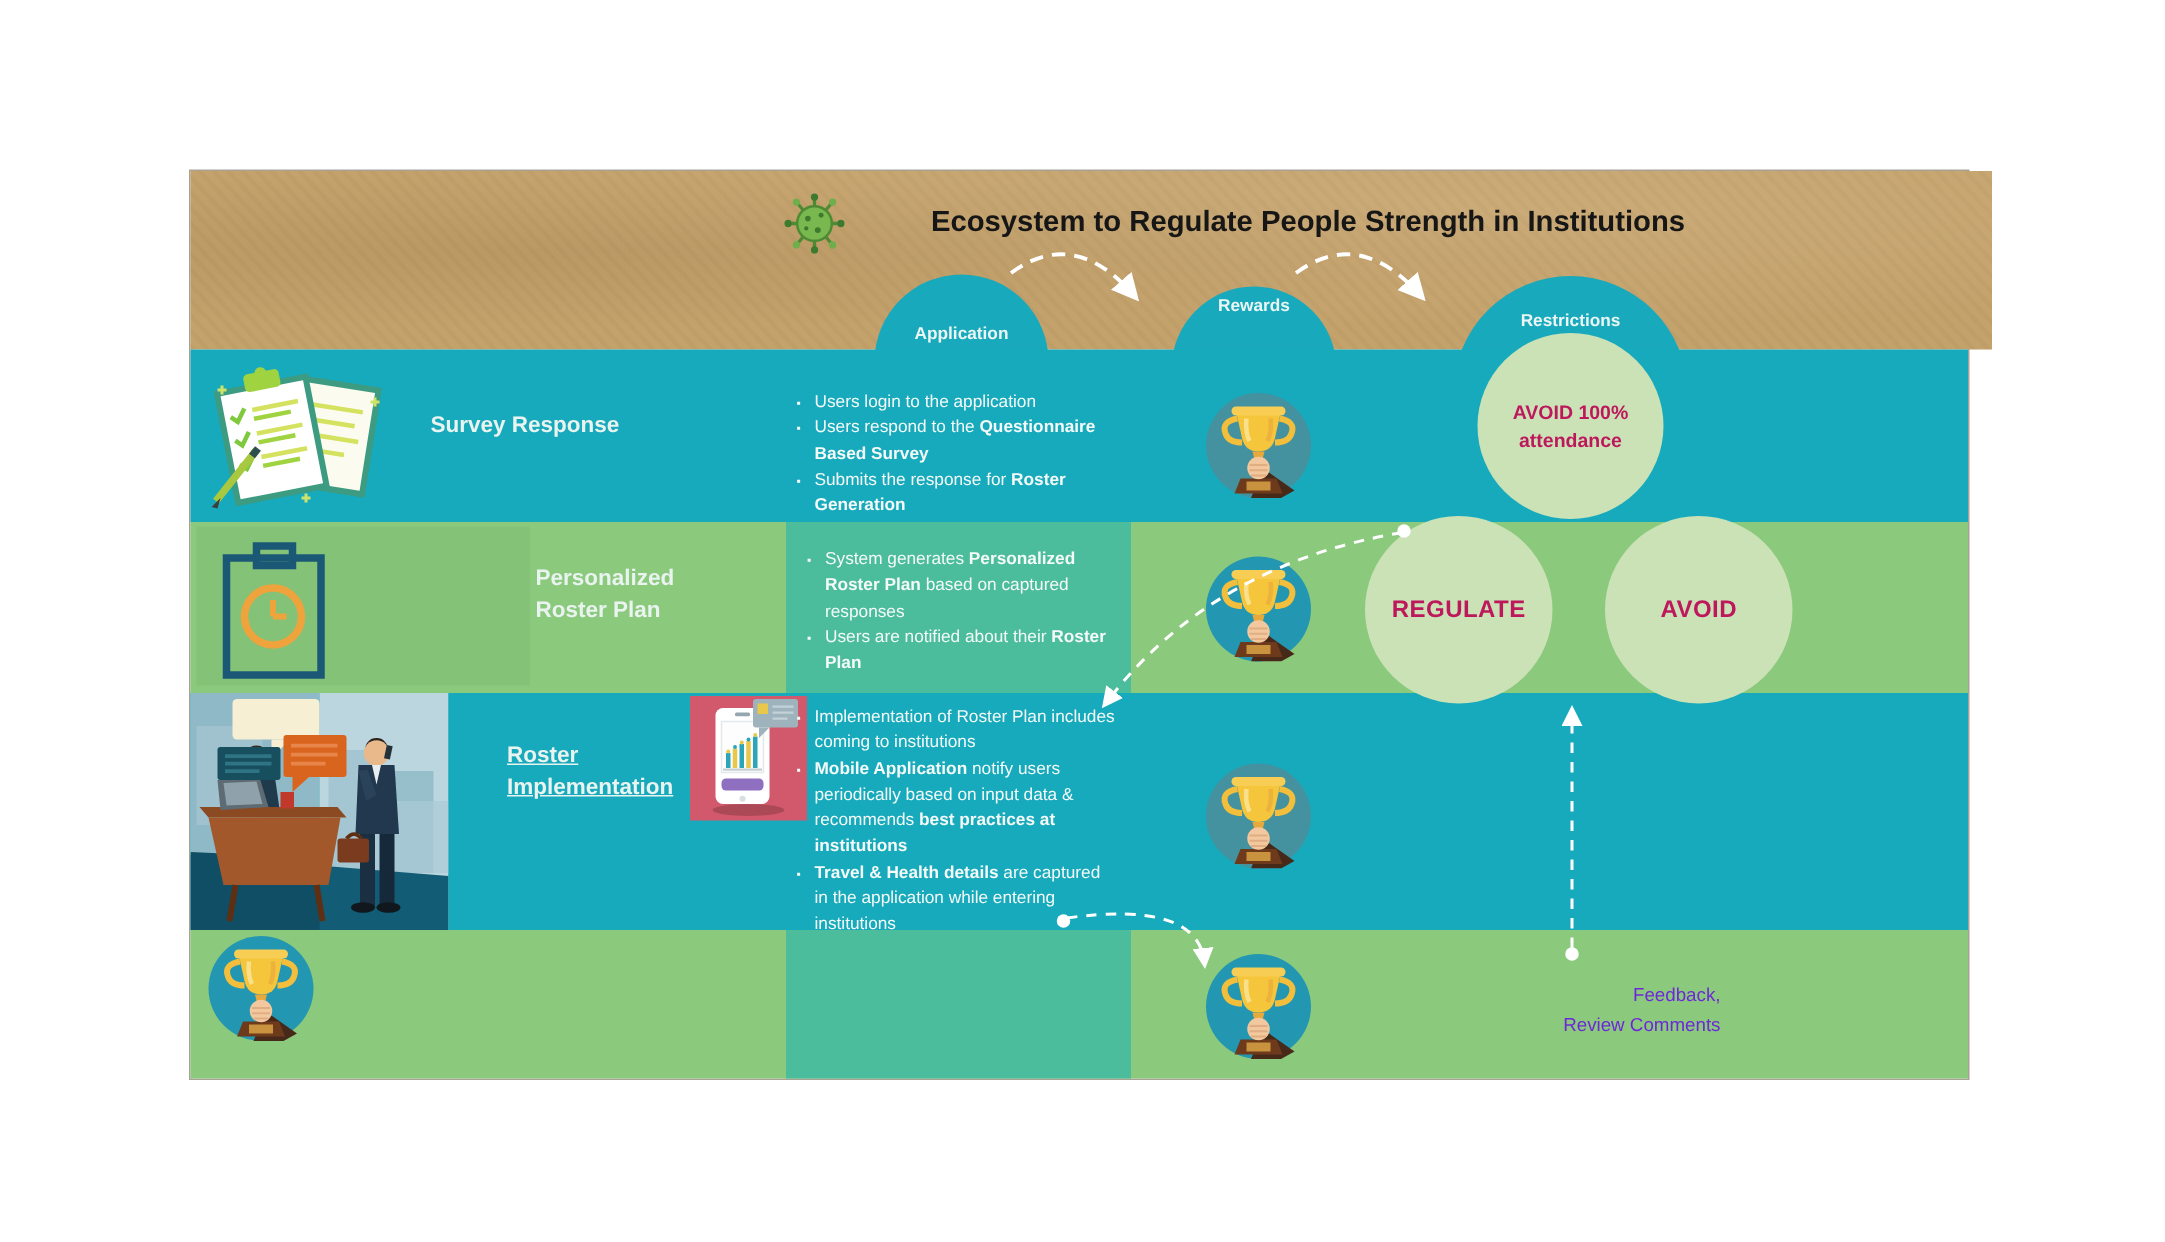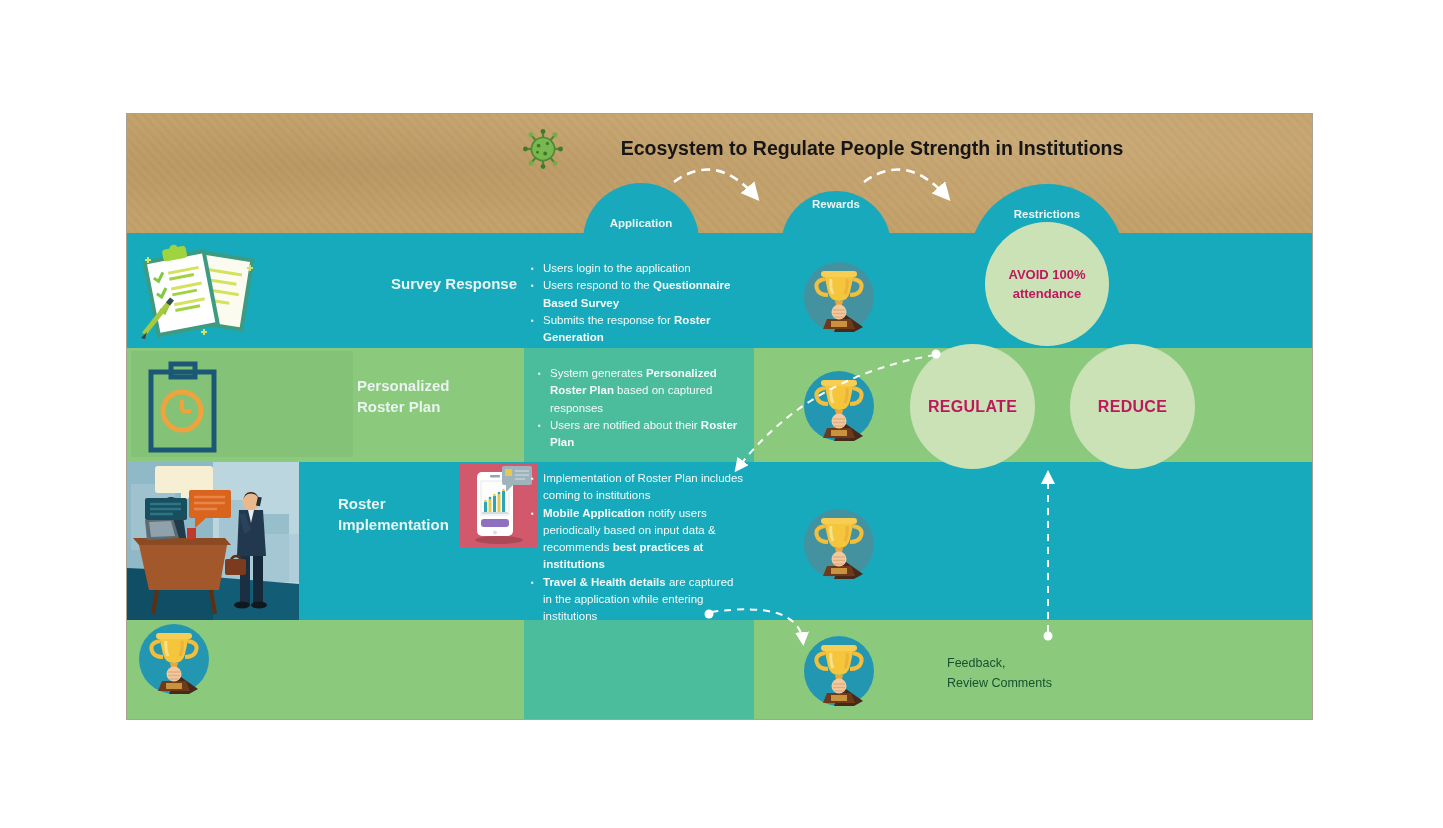--- a/index.html
+++ b/index.html
@@ -6,21 +6,21 @@
   body{width:1443px;height:828px;background:#ffffff;position:relative;overflow:hidden;
        font-family:"Liberation Sans","DejaVu Sans",sans-serif;}
   .slide{position:absolute;left:126px;top:113px;width:1185px;height:605px;
          border:1px solid #a8a294;background:#fff;}
   
   .header{position:absolute;left:0;top:0;width:1185px;height:119px;background:#C4A26C;
     background-image:
       radial-gradient(ellipse at 22% 45%, rgba(96,66,24,.10), transparent 55%),
       radial-gradient(ellipse at 70% 20%, rgba(255,240,210,.12), transparent 60%),
       repeating-linear-gradient(47deg, rgba(110,80,35,.05) 0 3px, transparent 3px 7px);
-    z-index:0;}
+    z-index:0;padding-left:16px;}
   .virus{position:absolute;left:394px;top:13px;width:44px;height:44px;}
   .main-title{position:absolute;left:455px;top:21px;width:580px;text-align:center;
     font-size:19.5px;font-weight:bold;color:#161616;line-height:26px;}
   
   .tab{position:absolute;background:#18A9BC;border-radius:50%;z-index:1;
        text-align:center;color:#EAF6F4;font-weight:bold;font-size:11.5px;line-height:15px;}
   .tab-app{left:456px;top:69px;width:116px;height:116px;padding-top:0;}
   .tab-app .tab-label{margin-top:33px;}
   .tab-rew{left:654px;top:77px;width:110px;height:110px;}
   .tab-rew .tab-label{margin-top:6px;text-align:center;}
@@ -30,24 +30,24 @@
   .row{position:absolute;left:0;width:1185px;z-index:2;}
   .row-teal{background:#17AABC;}
   .row-green{background:#8BC97D;}
   .row1{top:119px;height:115px;}
   .row2{top:234px;height:114px;}
   .row3{top:348px;height:158px;}
   .row4{top:506px;height:99px;}
   .col-tint{position:absolute;left:4px;top:3px;width:222px;height:106px;background:rgba(45,110,70,.08);}
   .bullet-col{position:absolute;left:397px;top:0;width:230px;height:100%;background:#4CBD9C;}
   .row-title{position:absolute;color:#E9F3EF;font-weight:bold;font-size:15px;line-height:21px;}
-  .rt-center{text-align:right;}
+  .rt-center{text-align:left;}
   .row1 .row-title{left:160px;top:40px;width:230px;}
   .row2 .row-title{left:211px;top:27px;width:220px;margin-left:19px;}
-  .row3 .row-title{left:211px;top:31px;width:230px;}
+  .row3 .row-title{left:211px;top:31px;width:230px;text-decoration:underline;}
   .row4 .row-title{left:160px;top:28px;width:230px;}
   
   ul.bullets{position:absolute;margin:0;padding:0;list-style:none;color:#F4FAF8;
     font-size:11.5px;line-height:17.3px;}
   ul.bullets li{position:relative;padding-left:12px;margin:0;}
   ul.bullets li::before{content:"▪";position:absolute;left:0;top:0;font-size:8px;}
   ul.bullets b{font-weight:bold;}
   .row1 ul.bullets{left:404px;top:27px;width:226px;}
   .row2 ul.bullets{left:411px;top:17px;width:210px;}
   .row3 ul.bullets{left:404px;top:8px;width:214px;}
@@ -67,22 +67,22 @@
   .illustration{position:absolute;left:0;top:0;width:172px;height:158px;}
   .phone-card{position:absolute;left:333px;top:2px;width:78px;height:83px;background:#D2596B;}
   
   .big-circle{position:absolute;background:#CBE2B7;border-radius:50%;z-index:3;
     display:flex;align-items:center;justify-content:center;flex-direction:column;
     color:#be185d;font-weight:bold;text-align:center;}
   .c-avoid{left:858px;top:108px;width:124px;height:124px;font-size:13px;line-height:19px;}
   .c-regulate{left:783px;top:230px;width:125px;height:125px;font-size:16px;letter-spacing:.3px;}
   .c-reduce{left:943px;top:230px;width:125px;height:125px;font-size:16px;letter-spacing:.3px;}
   
-  .feedback{position:absolute;left:820px;top:33px;width:200px;text-align:left;
-    color:#14532d;font-size:12.5px;line-height:20px;}
+  .feedback{position:absolute;left:820px;top:33px;width:200px;text-align:right;
+    color:#6d28d9;font-size:12.5px;line-height:20px;}
   
   .connectors{position:absolute;left:0;top:0;width:1185px;height:605px;z-index:4;pointer-events:none;}
 </style>
 </head>
 <body>
 
 <svg width="0" height="0" style="position:absolute">
   <defs>
     <marker id="arrowW" markerWidth="7" markerHeight="7" refX="5" refY="3.5" orient="auto">
       <polygon points="0,0 7,3.5 0,7" fill="#ffffff"></polygon>
@@ -342,21 +342,21 @@
   <div class="big-circle c-avoid">
     <div>
         <div>AVOID 100%</div>
         <div>attendance</div>
       </div>
   </div>
   <div class="big-circle c-regulate">
     <span>REGULATE</span>
   </div>
   <div class="big-circle c-reduce">
-    <span>REDUCE</span>
+    <span>AVOID</span>
   </div>
 
   <svg class="connectors" viewBox="0 0 1185 605">
     <g fill="none" stroke="#ffffff">
       <path d="M547 68 Q589 37 629 83" stroke-width="2.6" stroke-dasharray="9 6" marker-end="url(#arrowW)"></path>
       <path d="M737 68 Q779 37 820 83" stroke-width="2.6" stroke-dasharray="9 6" marker-end="url(#arrowW)"></path>
       <path d="M808 241 Q681 262 610 355" stroke-width="2" stroke-dasharray="7 6" marker-end="url(#arrowW)"></path>
       <path d="M584 498 Q672 486 676 528" stroke-width="2" stroke-dasharray="7 6" marker-end="url(#arrowW)"></path>
       <path d="M921 518 L921 360" stroke-width="2" stroke-dasharray="7 6" marker-end="url(#arrowW)"></path>
     </g>

